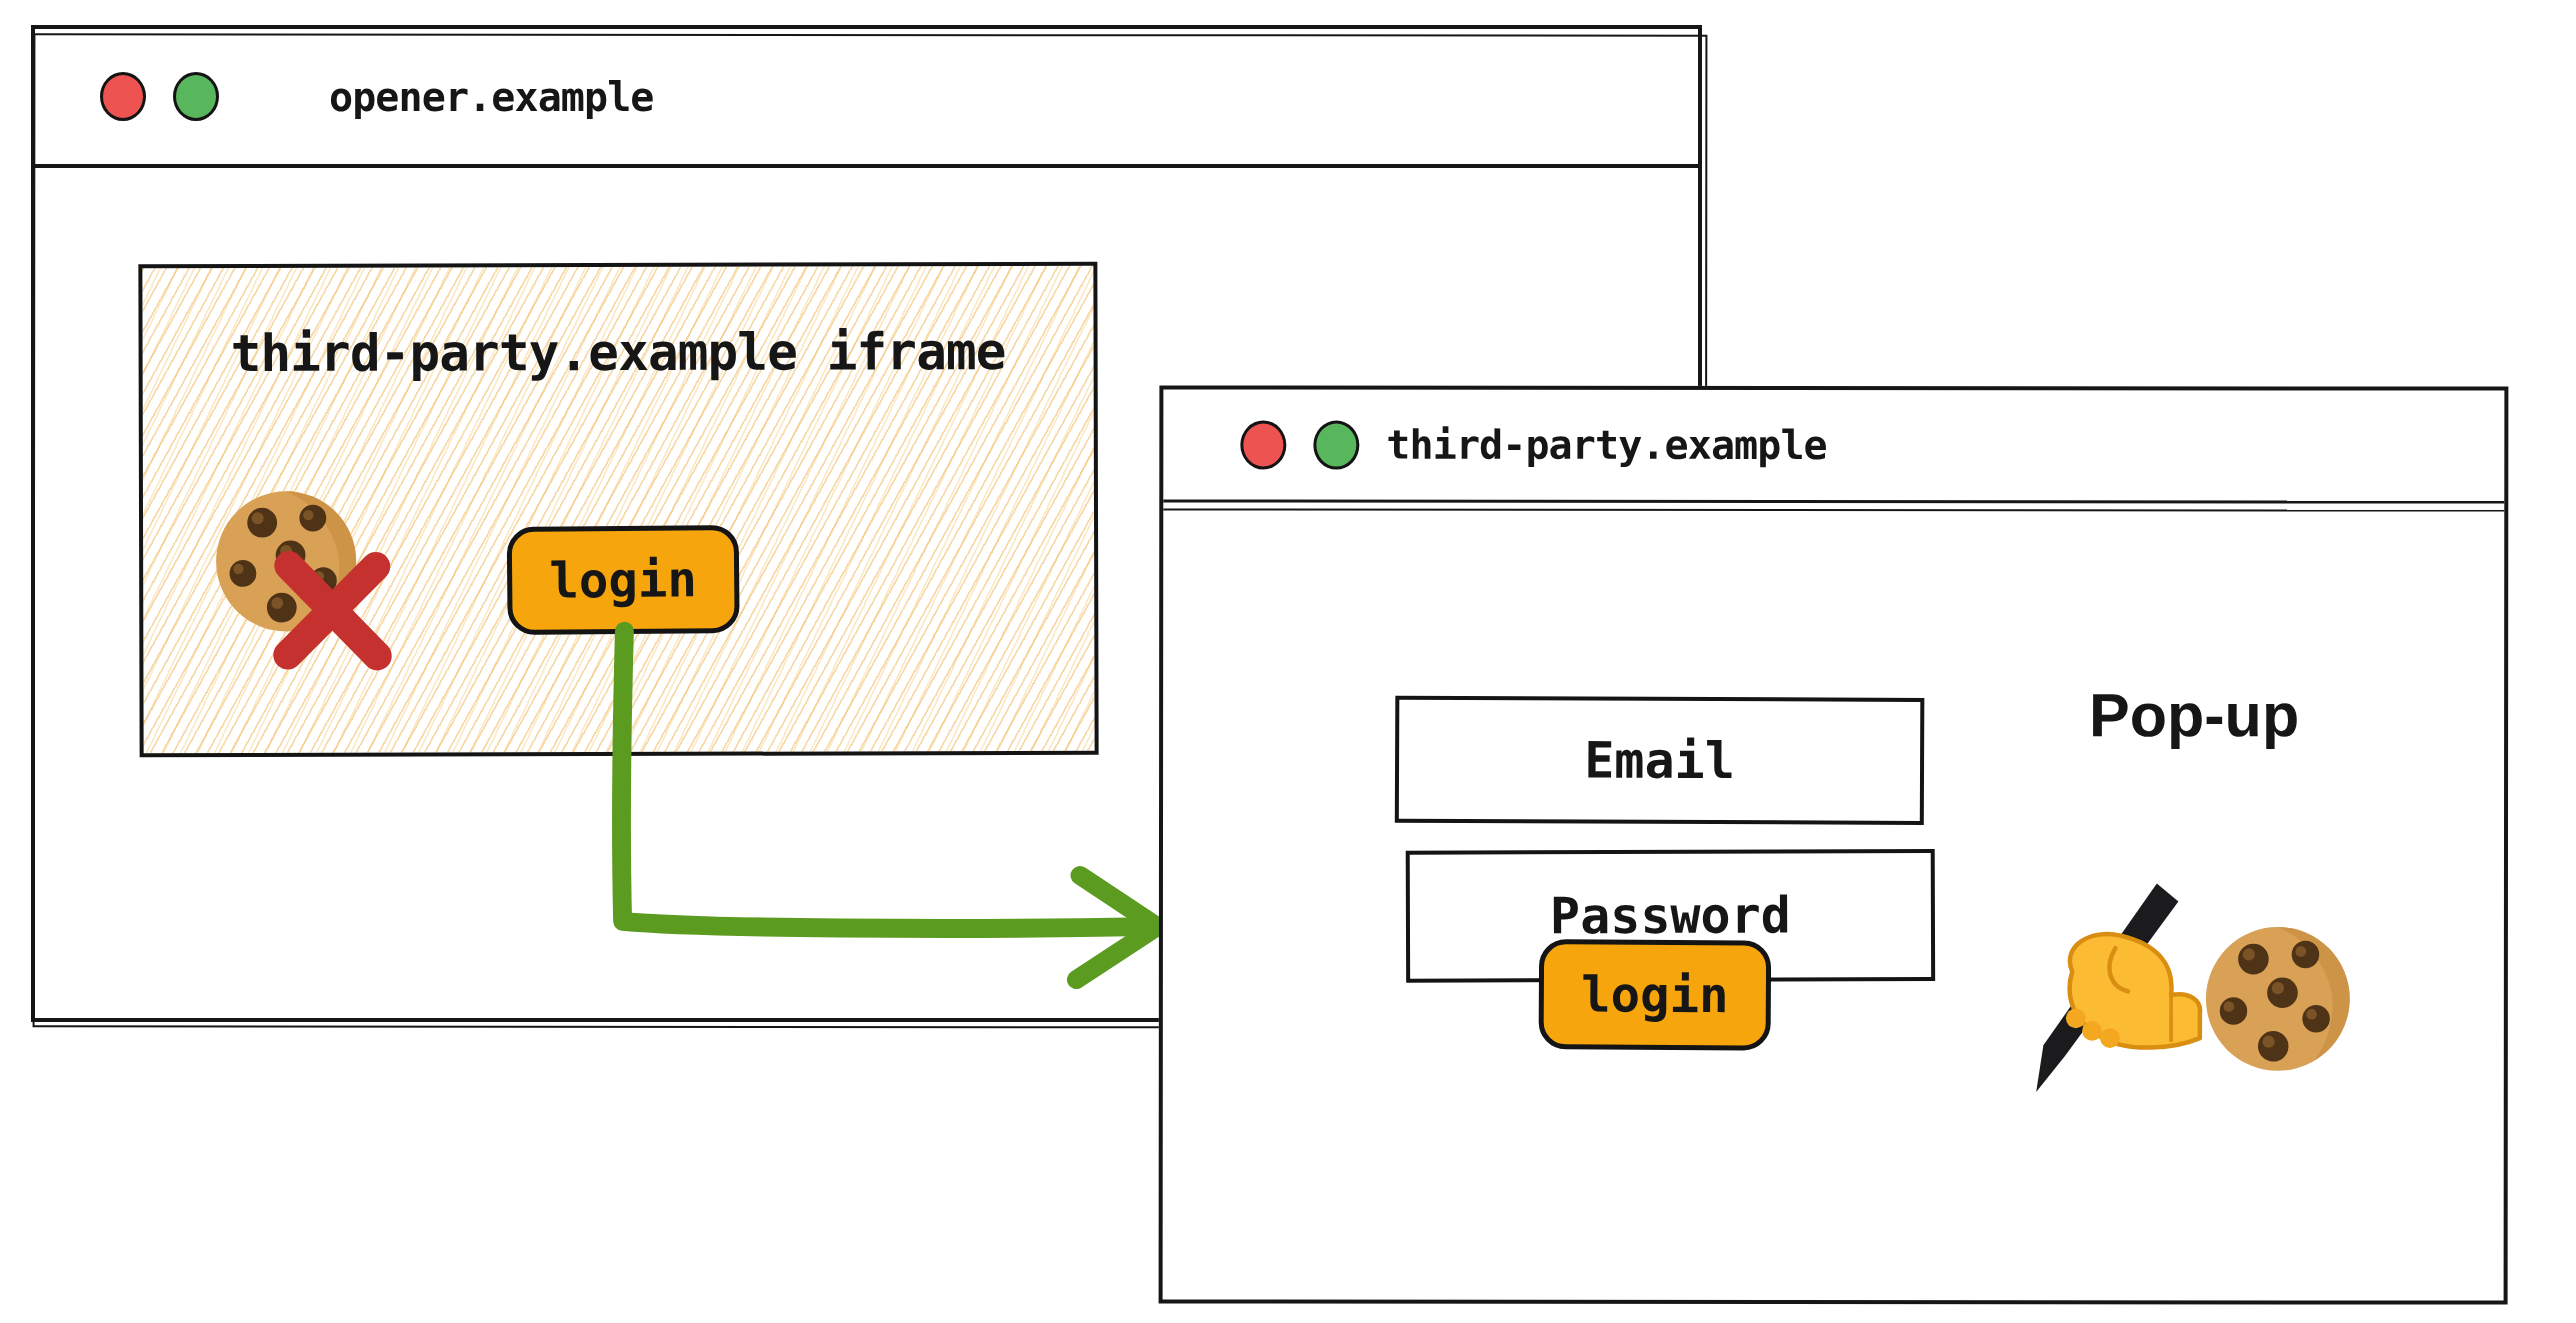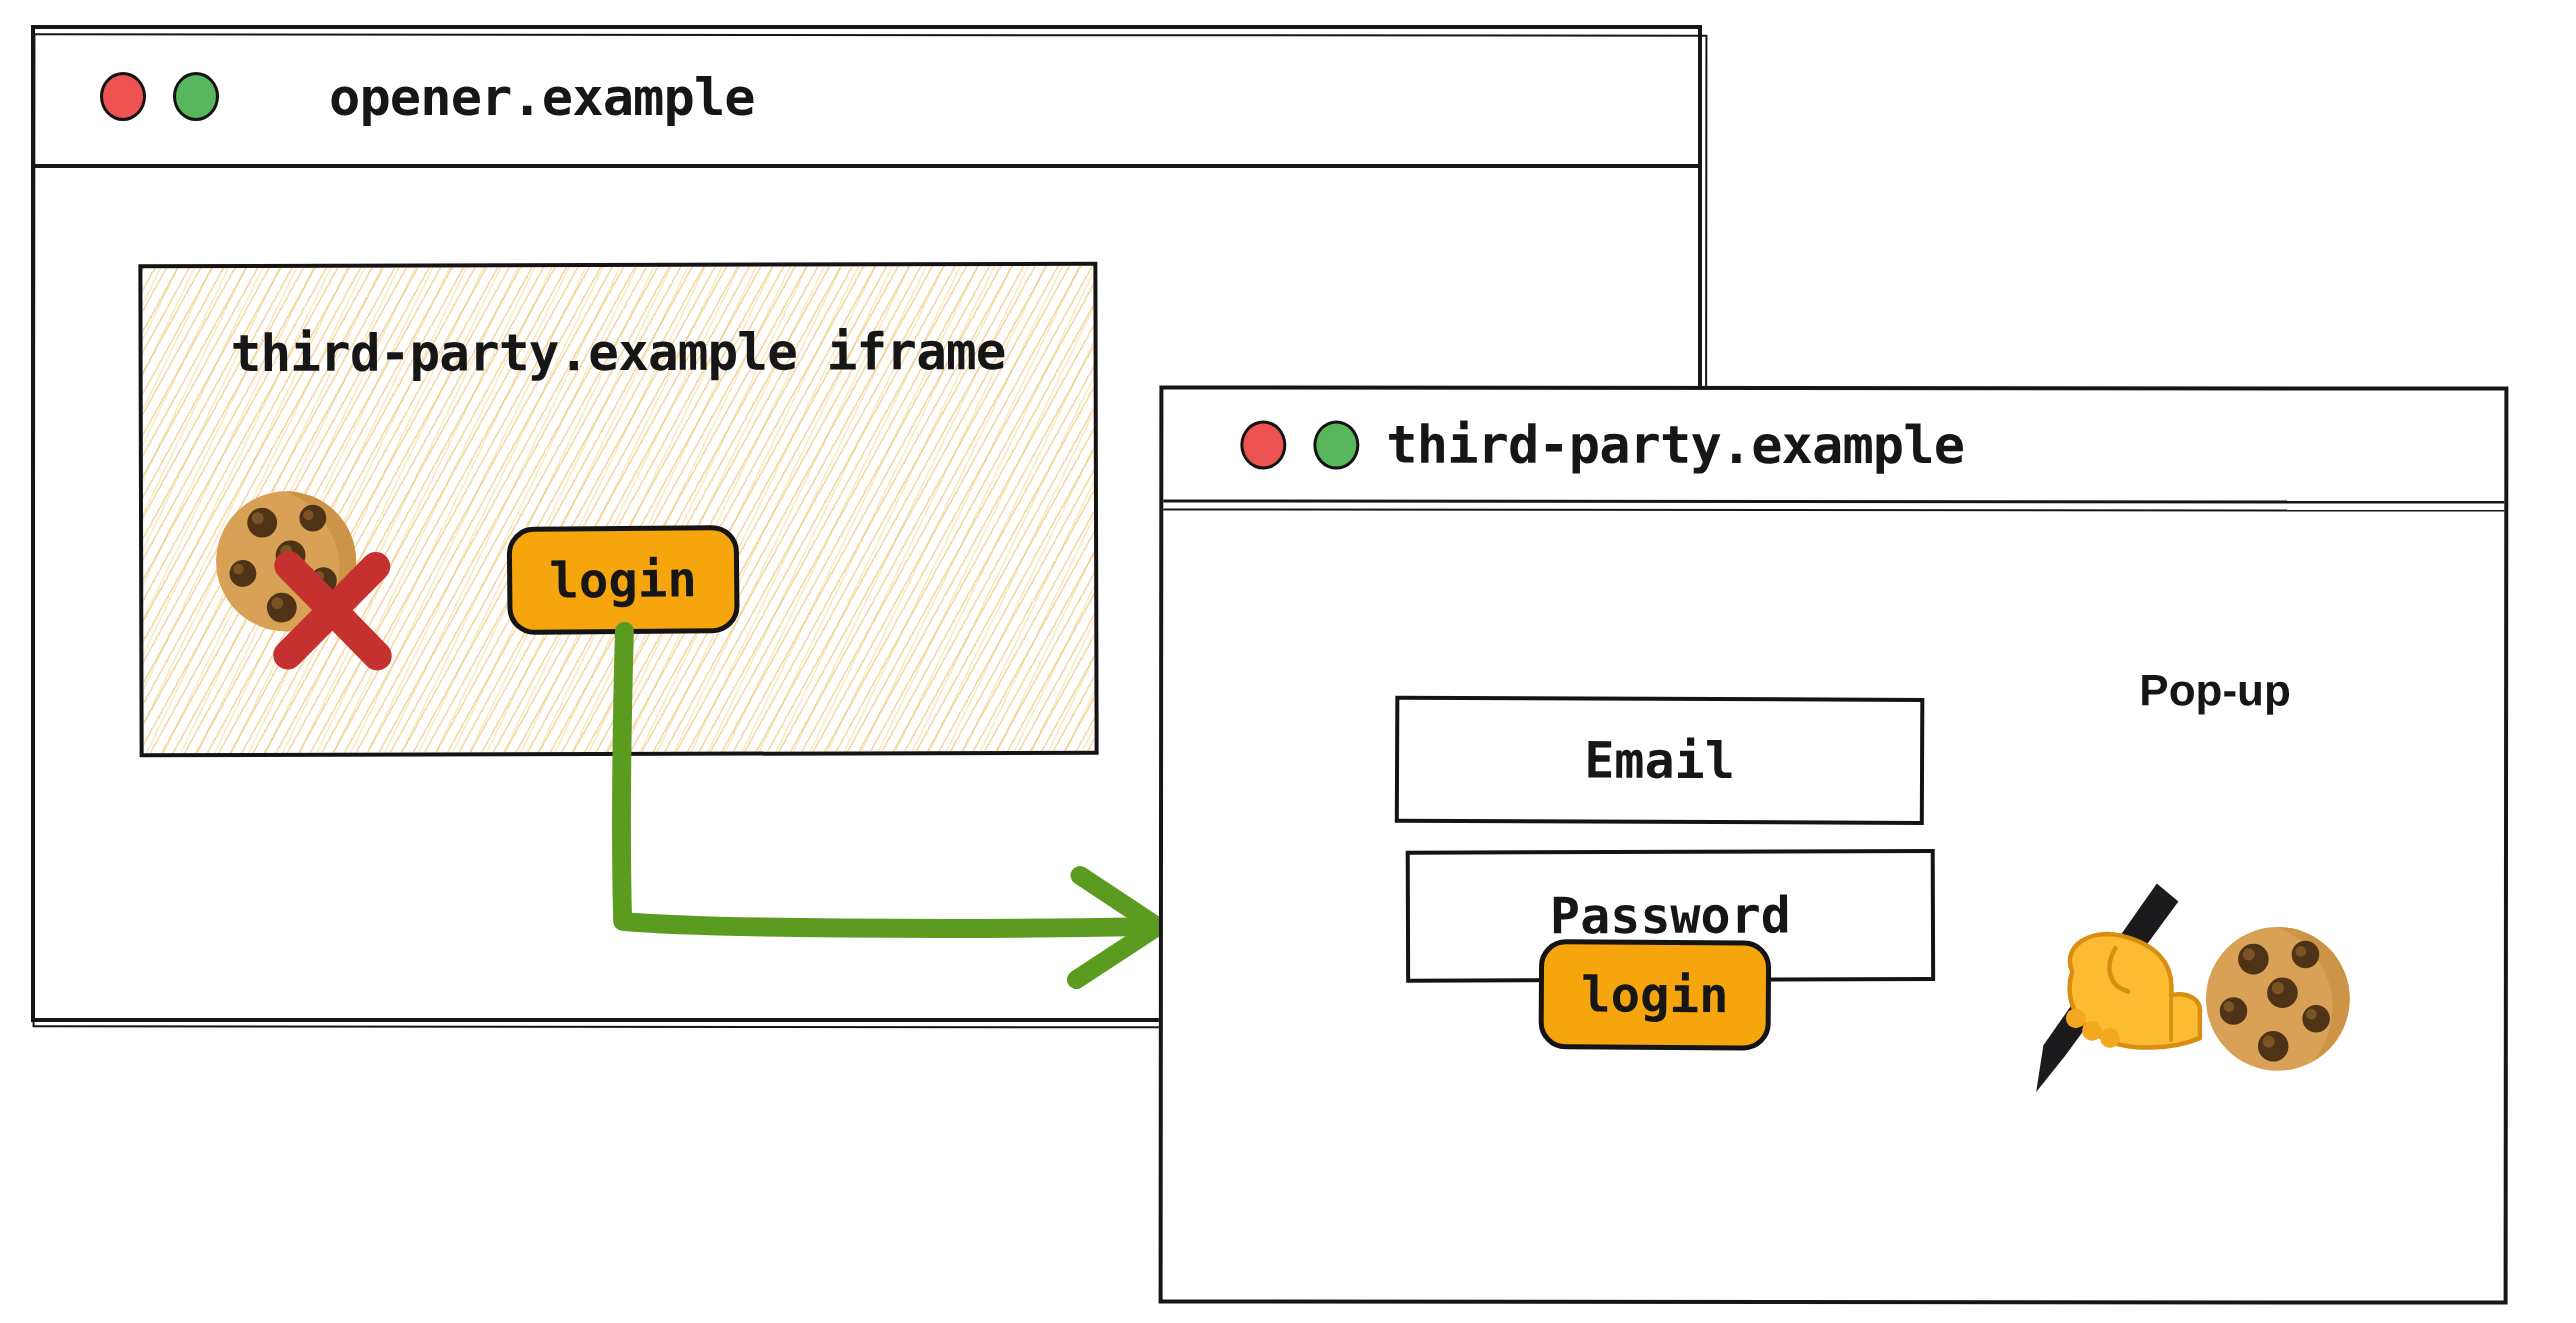--- a/index.html
+++ b/index.html
@@ -23,21 +23,21 @@
     transform:rotate(.05deg);
   }
   .win-popup{left:1159px;top:386px;width:1341px;height:910px;transform:rotate(.05deg);}
   .titlebar{display:flex;align-items:center;border-bottom:4.5px solid #161616;}
   .win-opener .titlebar{height:135px;padding-left:65px;gap:27px;}
   .win-popup .titlebar{height:110px;padding-left:77px;gap:27px;border-bottom-width:3.6px;}
   .divider2{height:6.3px;border-bottom:2.2px solid #161616;}
   .dot{width:40px;height:43px;border:3.6px solid #141414;border-radius:50%;flex:0 0 auto;}
   .dot-red{background:#ED5351;}
   .dot-green{background:#58B65C;}
-  .win-title{font-size:52px;font-weight:700;letter-spacing:-0.9px;white-space:nowrap;}
+  .win-title{font-size:40px;font-weight:700;letter-spacing:-0.9px;white-space:nowrap;}
   .win-opener .win-title{margin-left:83px;}
   .win-popup .win-title{}
   
   .iframe-box{
     position:absolute;left:104px;top:234px;width:951px;height:485px;
     border:4px solid #141414;transform:rotate(-.15deg);
   }
   .iframe-label{position:absolute;left:0;right:0;top:56px;text-align:center;
     font-size:51px;font-weight:700;letter-spacing:-0.9px;white-space:nowrap;}
   
@@ -50,22 +50,22 @@
   .iframe-box .login-btn{left:364px;top:259px;transform:rotate(-.4deg);}
   .win-popup .login-btn{left:376px;top:550px;height:110px;transform:rotate(.3deg);}
   .field{
     position:absolute;display:flex;align-items:center;justify-content:center;
     width:521px;background:#ffffff;border:4.5px solid #141414;
     font-size:50px;font-weight:700;color:#161616;white-space:nowrap;
   }
   .field-email{left:232px;top:307px;height:119px;transform:rotate(.2deg);}
   .field-password{left:243px;top:460px;height:124px;transform:rotate(-.25deg);}
   .popup-annotation{
-    position:absolute;left:926px;top:275px;width:252px;text-align:center;
-    font-family:"Liberation Sans","DejaVu Sans",sans-serif;font-size:44px;font-weight:600;
+    position:absolute;left:926px;top:290px;width:252px;
+    font-family:"Liberation Sans","DejaVu Sans",sans-serif;font-size:61px;font-weight:600;
   }
   
   .art{position:absolute;pointer-events:none;}
   .cookie-iframe{left:65px;top:219px;width:156px;height:149px;}
   .x-mark{left:124px;top:280px;width:129px;height:126px;}
   .arrow-svg{left:575px;top:611px;width:593px;height:378px;}
   .hand-art{left:859px;top:493px;width:187px;height:218px;}
   .cookie-popup{left:1035px;top:532px;width:160px;height:153px;}
 </style>
 </head>

